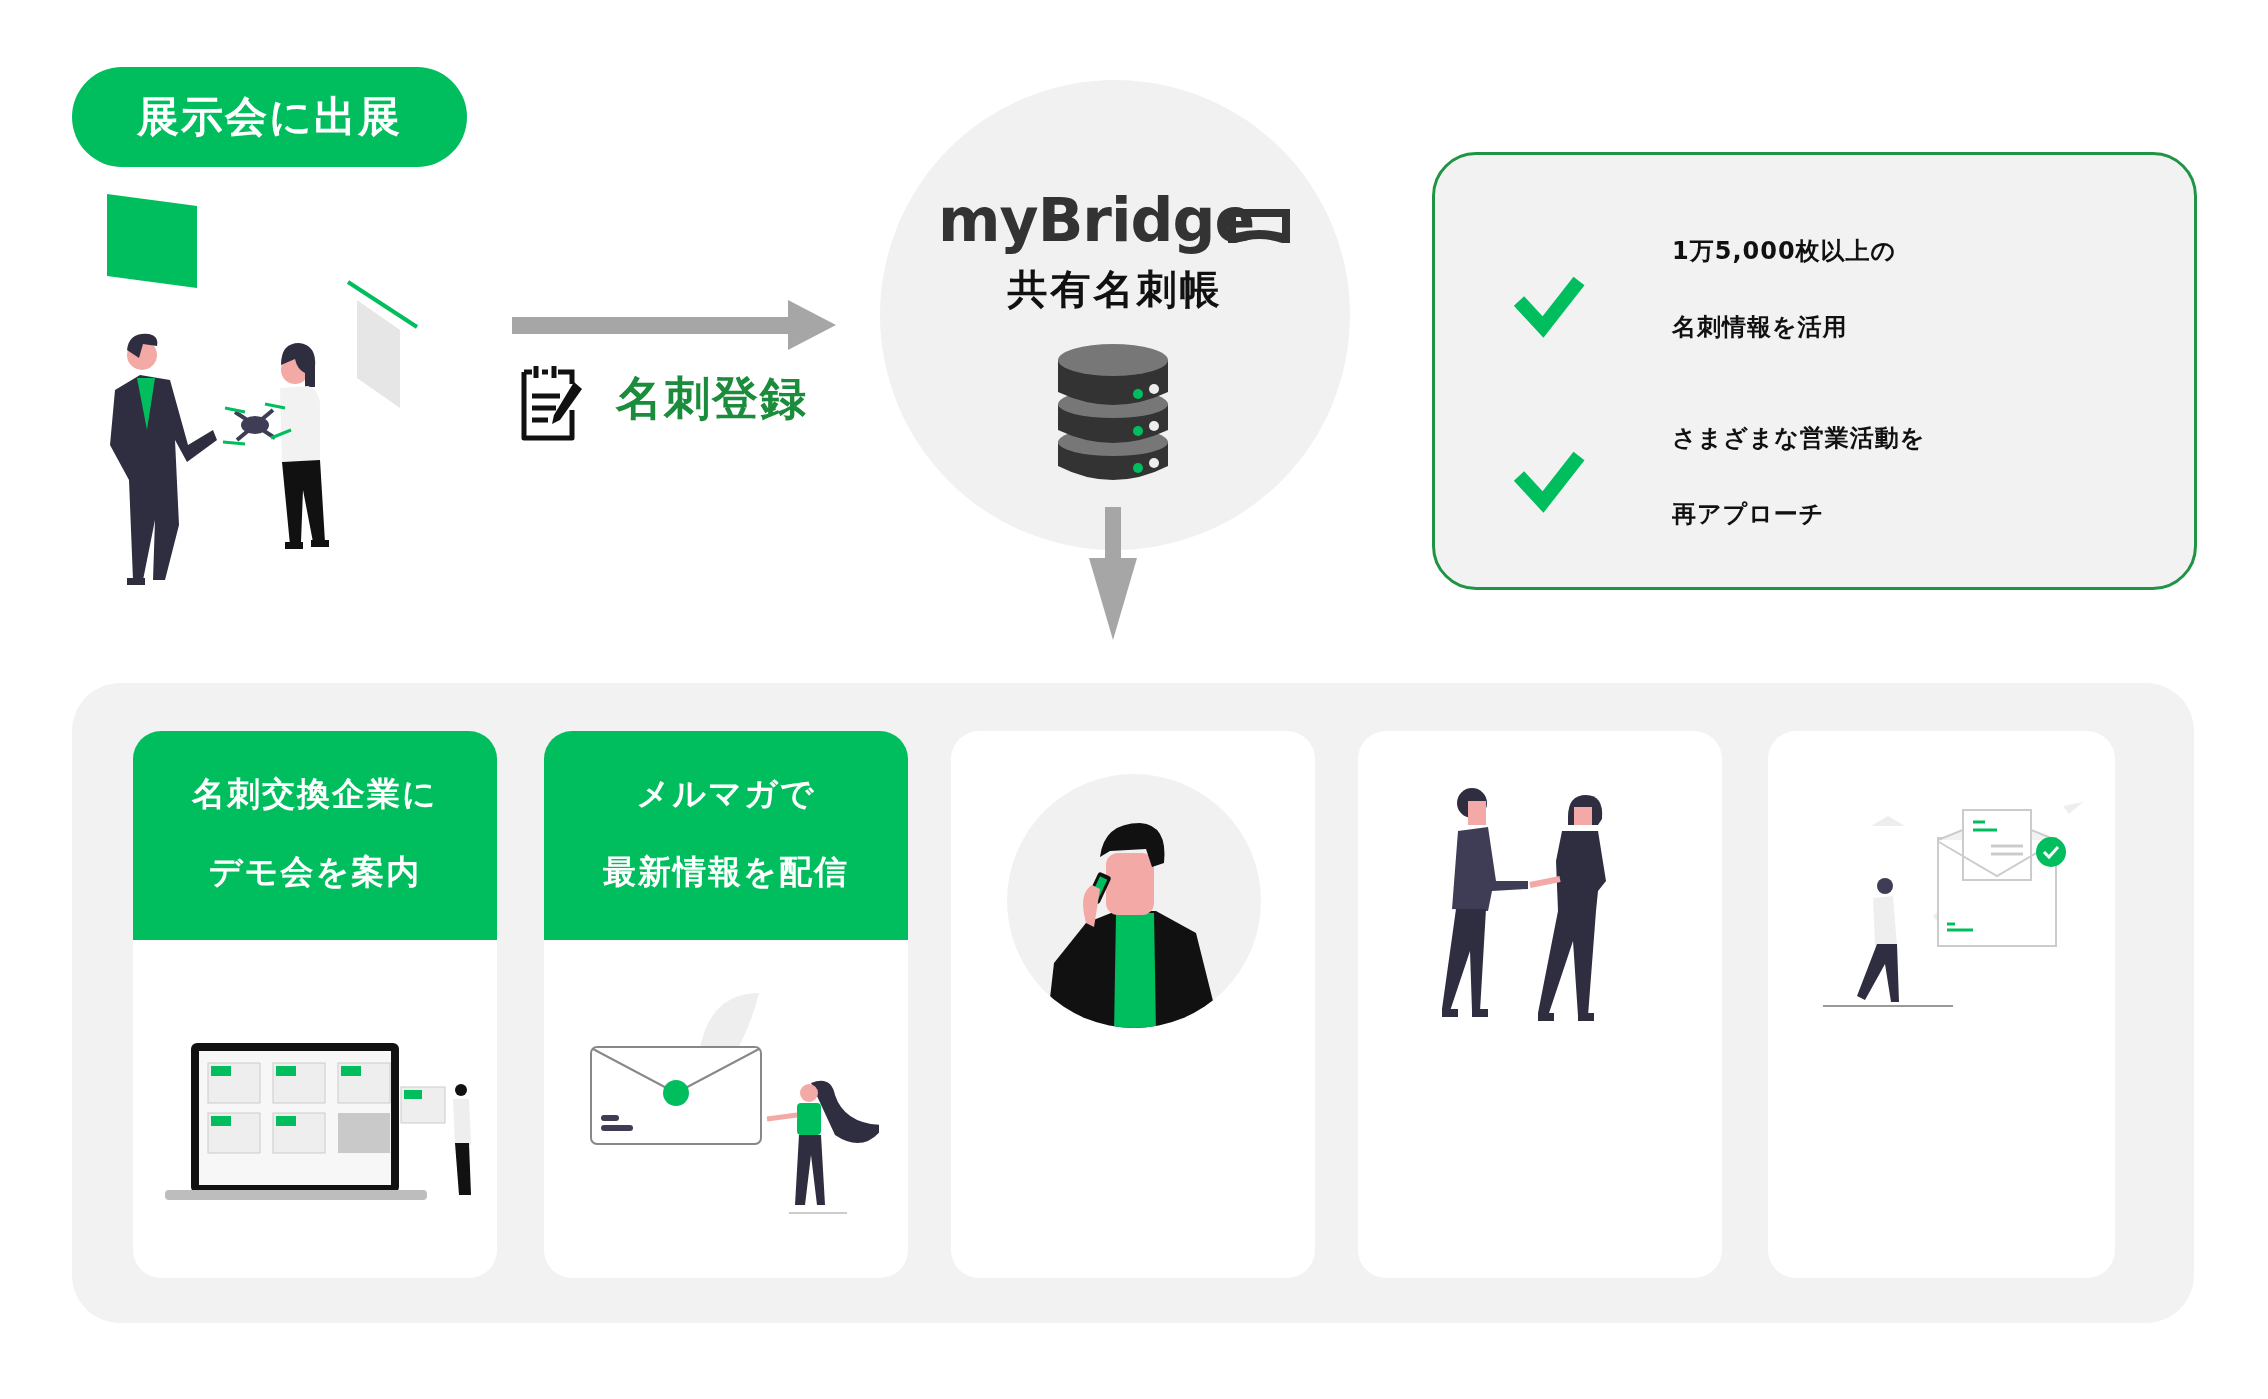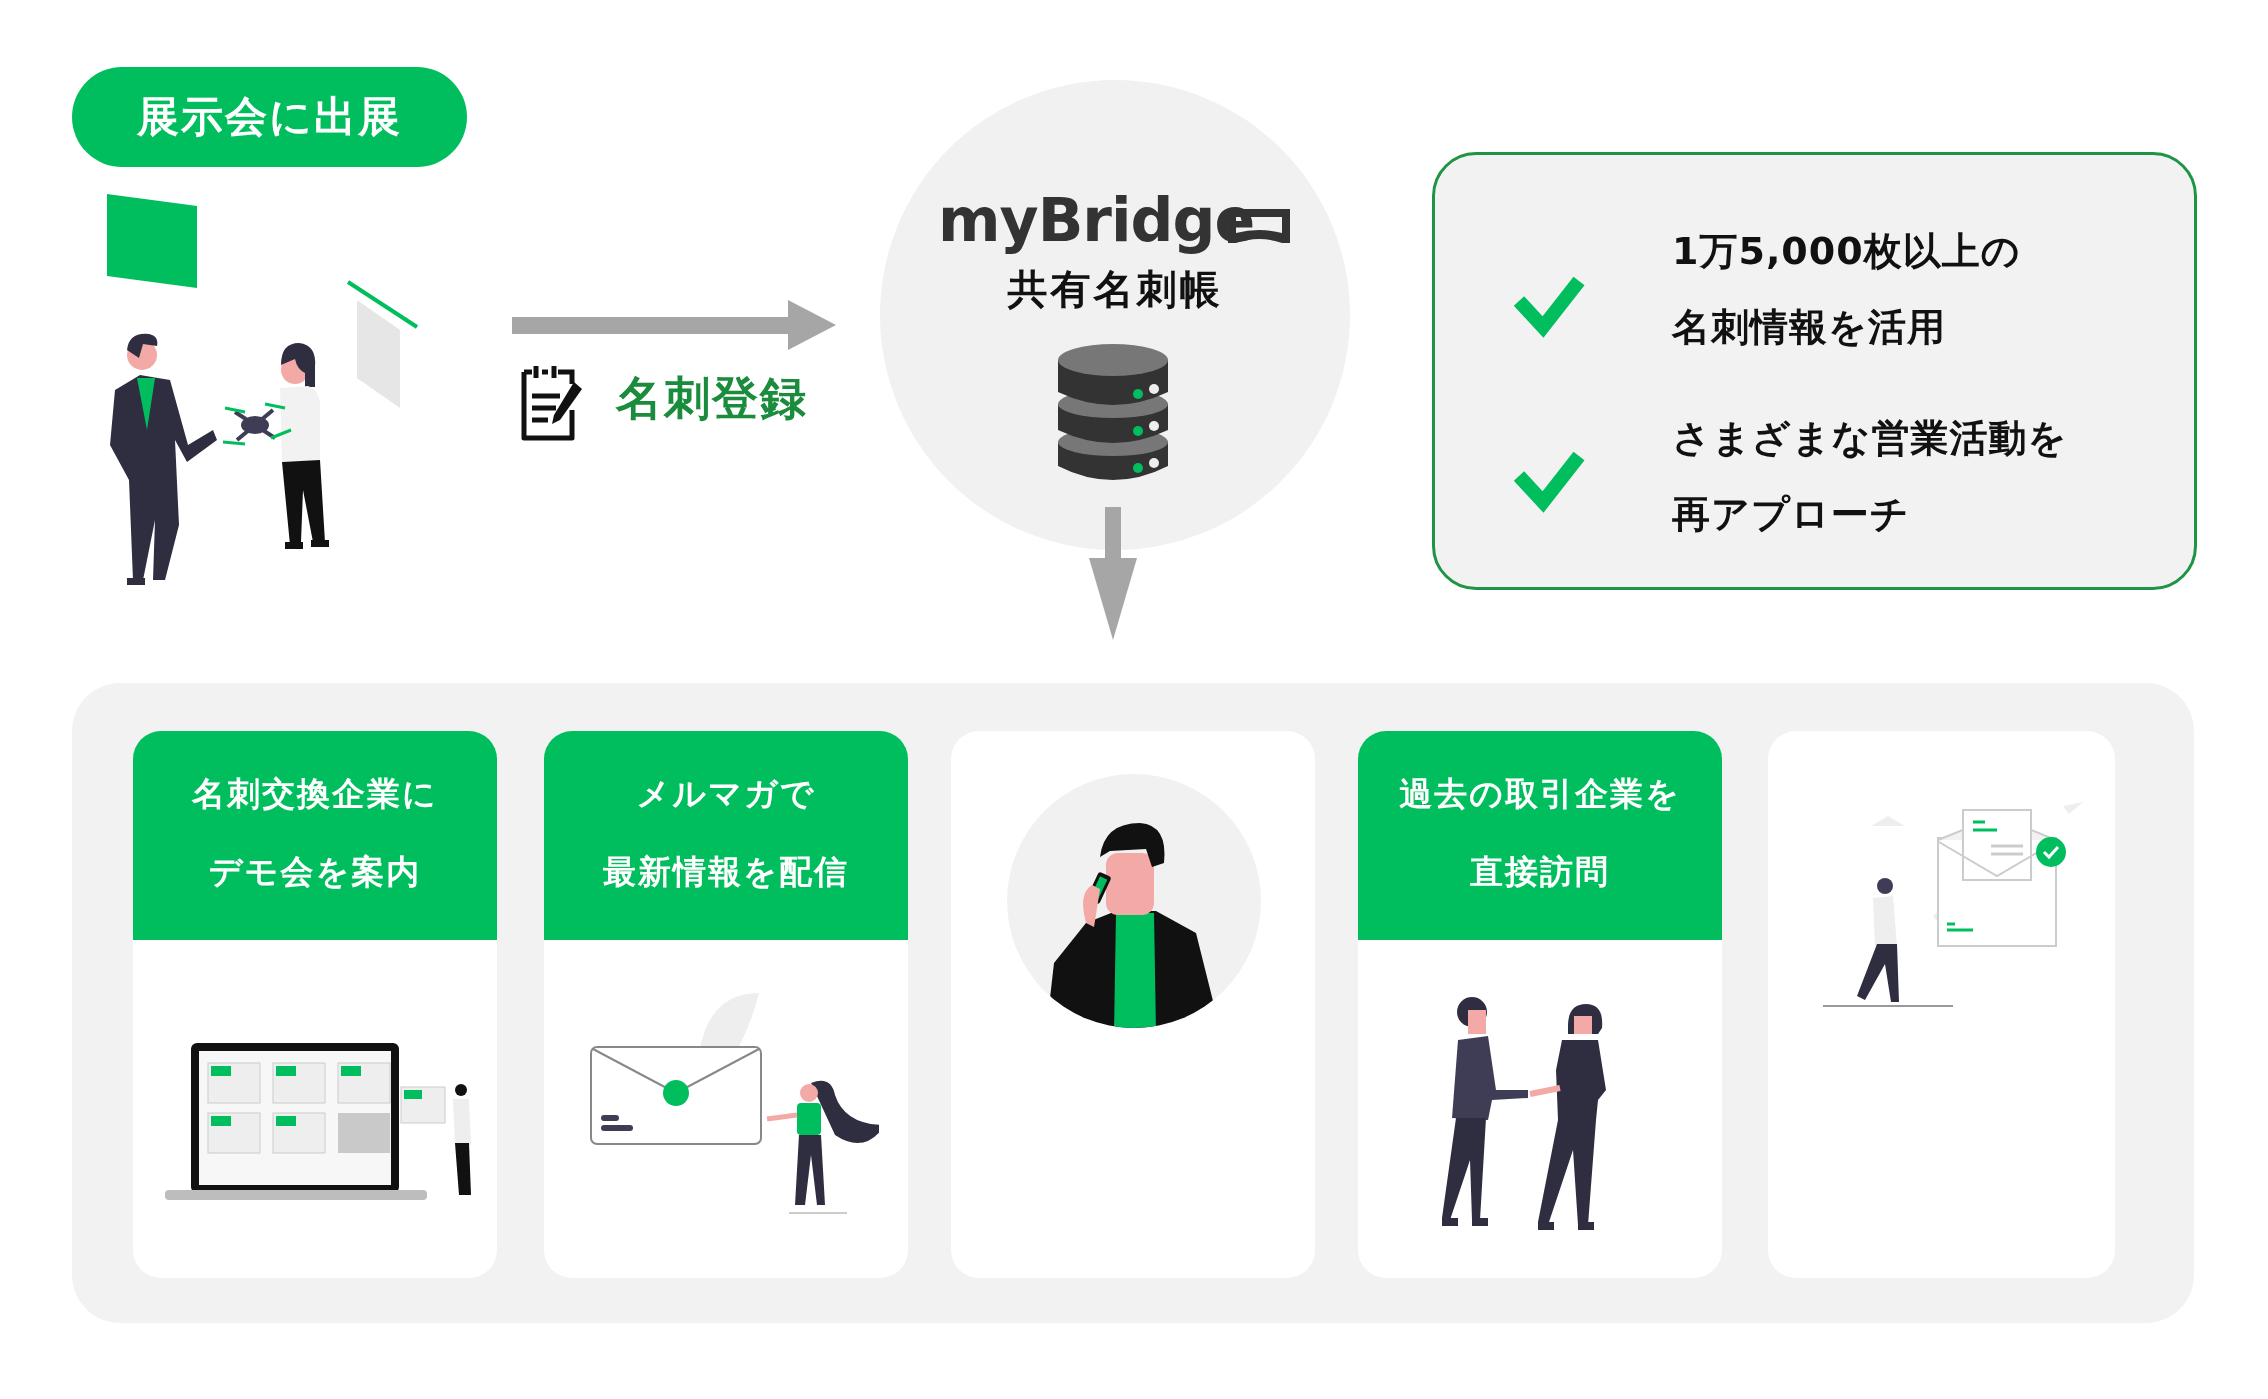--- a/index.html
+++ b/index.html
@@ -34,21 +34,21 @@
     border-left: 24px solid transparent; border-right: 24px solid transparent;
     border-top: 82px solid #a6a6a6;
   }
 
   .benefit-box {
     left: 1432px; top: 152px; width: 765px; height: 438px;
     background: #f2f2f2; border: 3px solid #1f9444; border-radius: 44px;
   }
   .benefit { position: absolute; left: 0; width: 100%; }
   .benefit .check { position: absolute; left: 78px; }
-  .benefit .txt { position: absolute; left: 237px; font-size: 38px; font-weight: bold; color: #111; line-height: 76px; letter-spacing: 1px; }
+  .benefit .txt { position: absolute; left: 237px; font-size: 24px; font-weight: bold; color: #111; line-height: 76px; letter-spacing: 1px; }
 
   .panel { left: 72px; top: 683px; width: 2122px; height: 640px; background: #f2f2f2; border-radius: 48px; }
   .card { position: absolute; top: 731px; height: 547px; background: #ffffff; border-radius: 28px; overflow: hidden; }
   .card-head {
     height: 209px; background: #00BE5E; color: #fff;
     font-size: 33px; font-weight: bold; text-align: center;
     display: flex; flex-direction: column; align-items: center; justify-content: center;
     line-height: 45px; letter-spacing: 2px; padding-bottom: 6px; gap: 33px;
   }
   .card-body { position: relative; height: 338px; }
@@ -225,24 +225,20 @@
         <path d="M94,84 q4,-34 40,-34 q28,2 24,40 l-12,4 l-6,-18 l-36,2 z" fill="#111"></path>
         <rect x="86" y="100" width="14" height="30" rx="3" transform="rotate(25 93 115)" fill="#111"></rect>
         <rect x="89" y="104" width="8" height="22" transform="rotate(25 93 115)" fill="#00BE5E"></rect>
         <path d="M80,150 q-8,-30 6,-38 l8,4 l-6,38 z" fill="#f3a9a6"></path>
       </g>
     </svg>
   </div>
 </div>
 
 <div class="card" style="left:1358px;width:364px">
-  <div class="card-head">
-    <span>過去の取引企業を</span>
-    <span>直接訪問</span>
-  </div>
   <div class="card-body">
     <svg style="position:absolute;left:80px;top:50px" width="210" height="250" viewBox="0 0 210 250">
       <circle cx="34" cy="22" r="15" fill="#2f2e41"></circle>
       <rect x="30" y="20" width="18" height="24" fill="#f3a9a6"></rect>
       <polygon points="20,50 50,46 58,100 90,100 90,108 54,110 50,130 14,128" fill="#3f3d56"></polygon>
       <polygon points="18,128 48,128 42,230 34,230 32,170 12,230 4,228" fill="#2f2e41"></polygon>
       <rect x="4" y="228" width="16" height="8" fill="#2f2e41"></rect>
       <rect x="34" y="228" width="16" height="8" fill="#2f2e41"></rect>
       <path d="M130,36 q0,-22 18,-22 q18,0 16,24 l-4,6 l-30,0 z" fill="#2f2e41"></path>
       <rect x="136" y="26" width="18" height="18" fill="#f3a9a6"></rect>

